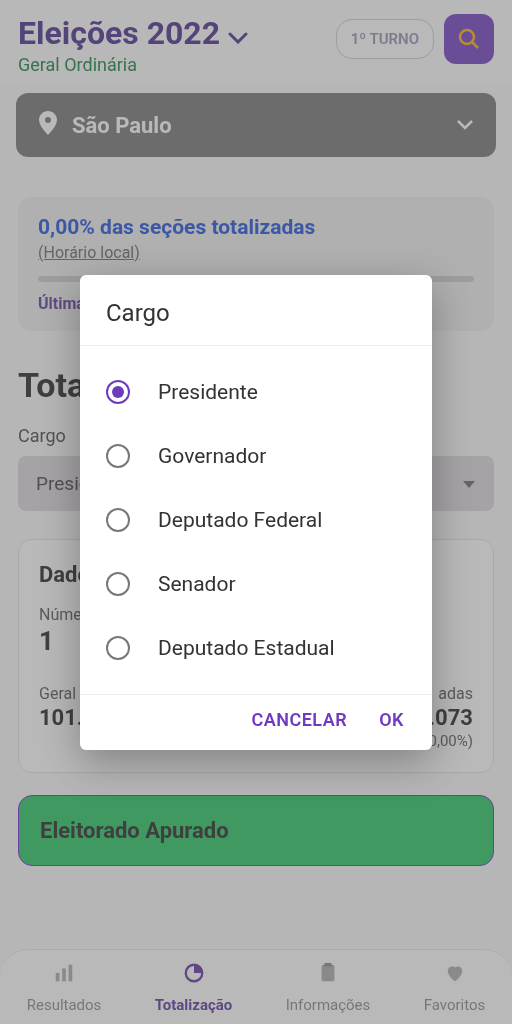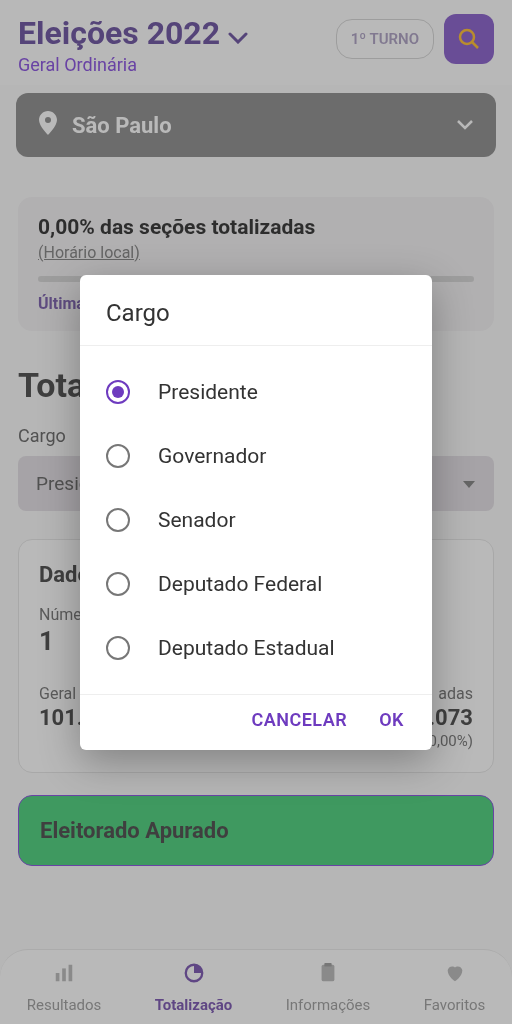--- a/index.html
+++ b/index.html
@@ -4,36 +4,36 @@
 <style>
 * { margin: 0; padding: 0; box-sizing: border-box; font-family: -apple-system, BlinkMacSystemFont, 'Segoe UI', Roboto, sans-serif; }
 body { width: 512px; height: 1024px; overflow: hidden; background: #f5f5f5; position: relative; }
 .screen { width: 100%; height: 100%; background: #fafafa; display: flex; flex-direction: column; }
 
 
 .header { padding: 14px 18px 10px; background: #fdfdfd; }
 .header-top { display: flex; justify-content: space-between; align-items: flex-start; }
 .header-title-block { display: flex; flex-direction: column; }
 .header-title { font-size: 32px; font-weight: 700; color: #4a2b8a; display: flex; align-items: center; gap: 8px; }
-.header-sub { font-size: 18px; color: #6d28d9; margin-top: 2px; }
+.header-sub { font-size: 18px; color: #15803d; margin-top: 2px; }
 .header-actions { display: flex; gap: 10px; align-items: center; }
 .turno-btn { border: 1.5px solid #ccc; border-radius: 16px; padding: 10px 14px; font-size: 15px; font-weight: 600; color: #9a8bb5; background: #fff; }
 .search-btn { width: 50px; height: 50px; background: #6e3bbf; border-radius: 12px; display: flex; align-items: center; justify-content: center; }
 .search-btn svg { width: 24px; height: 24px; stroke: #ffb000; fill: none; stroke-width: 2.5; }
 
 
 .location-bar { margin: 8px 16px 0; background: #737373; border-radius: 12px; padding: 18px 22px; display: flex; align-items: center; gap: 14px; color: #fff; }
 .location-pin svg { width: 20px; height: 24px; fill: #fff; }
 .location-text { font-size: 22px; font-weight: 700; flex: 1; }
 .location-chev svg { width: 18px; height: 12px; stroke: #fff; fill: none; stroke-width: 2.5; }
 
 
 .content { flex: 1; padding: 0 18px; overflow: hidden; }
 .status-card { margin-top: 40px; background: #f0eef0; border-radius: 14px; padding: 18px 20px; }
-.status-title { font-size: 21px; font-weight: 700; color: #000000; }
+.status-title { font-size: 21px; font-weight: 700; color: #1d4ed8; }
 .status-sub { font-size: 16px; color: #666; margin-top: 4px; text-decoration: underline; }
 .status-bar { height: 6px; background: #ccc; border-radius: 3px; margin-top: 14px; }
 .status-last { font-size: 16px; font-weight: 700; color: #5b3a99; margin-top: 12px; }
 
 .section-title { font-size: 34px; font-weight: 700; color: #222; margin-top: 34px; }
 .field-label { font-size: 18px; color: #444; margin-top: 20px; }
 .select-box { margin-top: 10px; background: #ddd8de; border-radius: 8px; padding: 16px 18px; display: flex; justify-content: space-between; align-items: center; font-size: 19px; color: #444; }
 .select-caret svg { width: 14px; height: 10px; fill: #666; }
 
 .data-card { margin-top: 28px; background: #fff; border: 1px solid #e0e0e0; border-radius: 14px; padding: 22px 20px; }
@@ -208,25 +208,25 @@
             <span class="radio-dot"></span>
           </span>
         <span class="radio-label">Presidente</span>
       </div>
       <div class="radio-item">
         <span class="radio-circle"></span>
         <span class="radio-label">Governador</span>
       </div>
       <div class="radio-item">
         <span class="radio-circle"></span>
+        <span class="radio-label">Deputado Federal</span>
+      </div>
+      <div class="radio-item">
+        <span class="radio-circle"></span>
         <span class="radio-label">Senador</span>
-      </div>
-      <div class="radio-item">
-        <span class="radio-circle"></span>
-        <span class="radio-label">Deputado Federal</span>
       </div>
       <div class="radio-item">
         <span class="radio-circle"></span>
         <span class="radio-label">Deputado Estadual</span>
       </div>
     </div>
     <div class="dialog-actions">
       <button class="dialog-btn">CANCELAR</button>
       <button class="dialog-btn">OK</button>
     </div>

